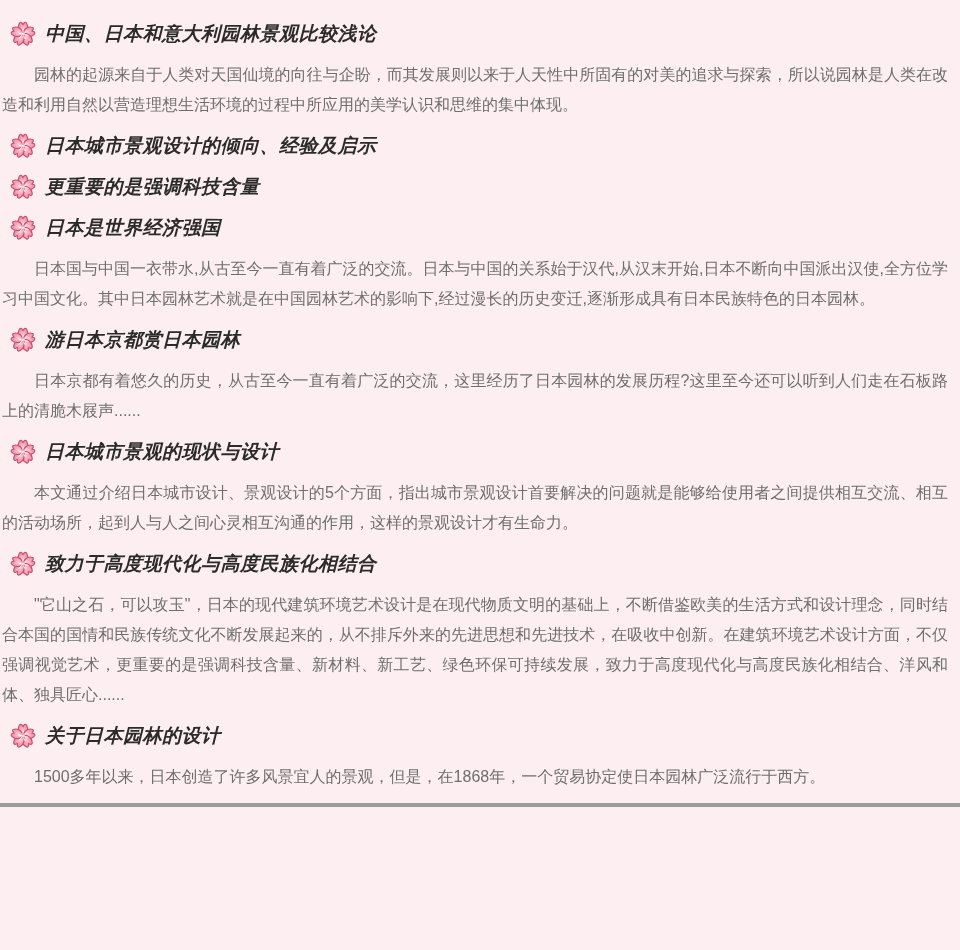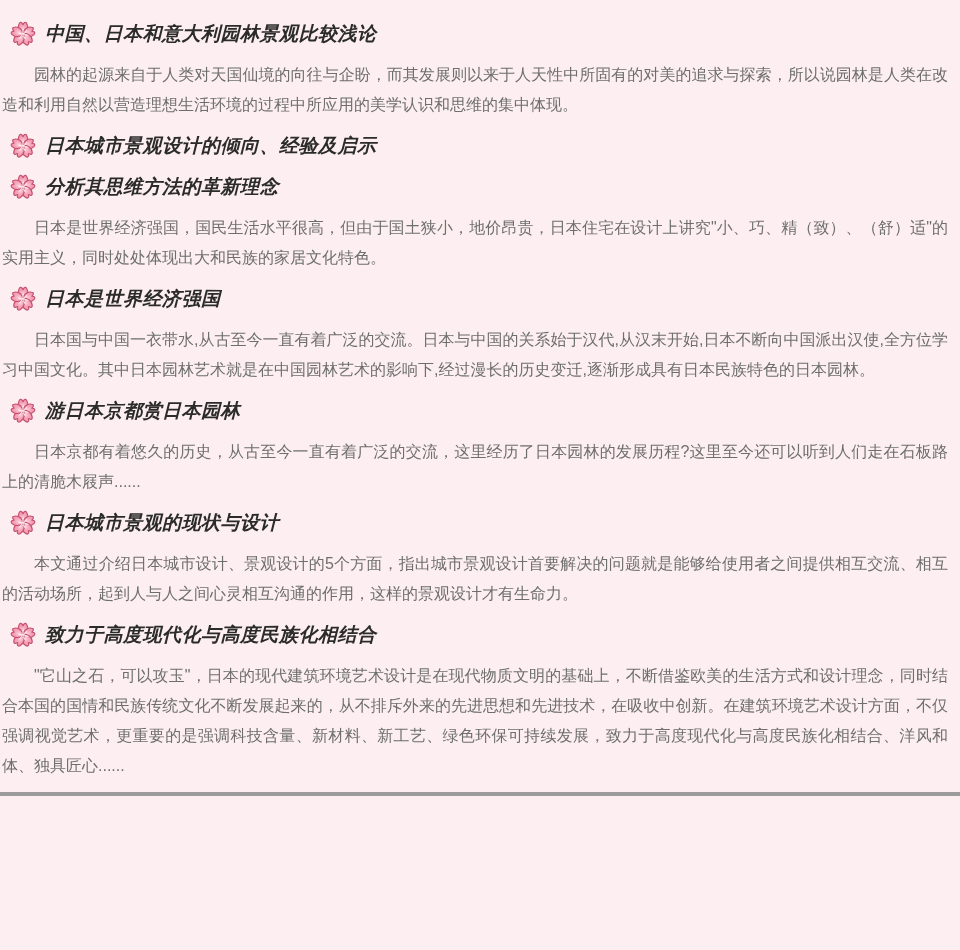--- a/index.html
+++ b/index.html
@@ -112,23 +112,22 @@
         </svg>
       <h2 class="article-title">日本城市景观设计的倾向、经验及启示</h2>
     </div>
   </section>
 
   <section class="article">
     <div class="title-row">
       <svg class="flower" viewBox="0 0 64 64">
           <use href="#sakura-flower"></use>
         </svg>
-      <h2 class="article-title">分析其思维方法的革新理念</h2>
+      <h2 class="article-title">更重要的是强调科技含量</h2>
     </div>
-    <p class="summary">日本是世界经济强国，国民生活水平很高，但由于国土狭小，地价昂贵，日本住宅在设计上讲究"小、巧、精（致）、（舒）适"的实用主义，同时处处体现出大和民族的家居文化特色。</p>
   </section>
 
   <section class="article">
     <div class="title-row">
       <svg class="flower" viewBox="0 0 64 64">
           <use href="#sakura-flower"></use>
         </svg>
       <h2 class="article-title">日本是世界经济强国</h2>
     </div>
     <p class="summary">日本国与中国一衣带水,从古至今一直有着广泛的交流。日本与中国的关系始于汉代,从汉末开始,日本不断向中国派出汉使,全方位学习中国文化。其中日本园林艺术就是在中国园林艺术的影响下,经过漫长的历史变迁,逐渐形成具有日本民族特色的日本园林。</p>
@@ -157,16 +156,25 @@
   <section class="article">
     <div class="title-row">
       <svg class="flower" viewBox="0 0 64 64">
           <use href="#sakura-flower"></use>
         </svg>
       <h2 class="article-title">致力于高度现代化与高度民族化相结合</h2>
     </div>
     <p class="summary">"它山之石，可以攻玉"，日本的现代建筑环境艺术设计是在现代物质文明的基础上，不断借鉴欧美的生活方式和设计理念，同时结合本国的国情和民族传统文化不断发展起来的，从不排斥外来的先进思想和先进技术，在吸收中创新。在建筑环境艺术设计方面，不仅强调视觉艺术，更重要的是强调科技含量、新材料、新工艺、绿色环保可持续发展，致力于高度现代化与高度民族化相结合、洋风和体、独具匠心......</p>
   </section>
 
+  <section class="article">
+    <div class="title-row">
+      <svg class="flower" viewBox="0 0 64 64">
+          <use href="#sakura-flower"></use>
+        </svg>
+      <h2 class="article-title">关于日本园林的设计</h2>
+    </div>
+    <p class="summary">1500多年以来，日本创造了许多风景宜人的景观，但是，在1868年，一个贸易协定使日本园林广泛流行于西方。</p>
+  </section>
 
   <div class="footer-divider"></div>
 
 </div>
 
 </body></html>

